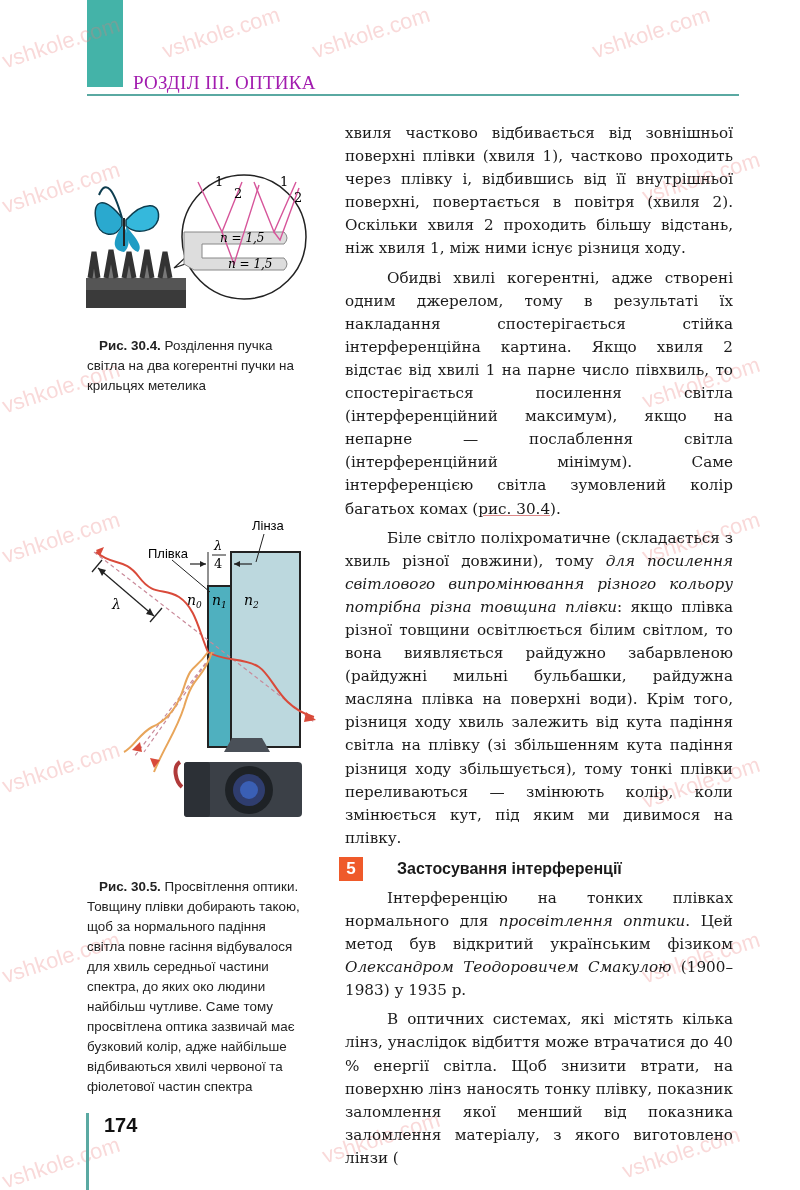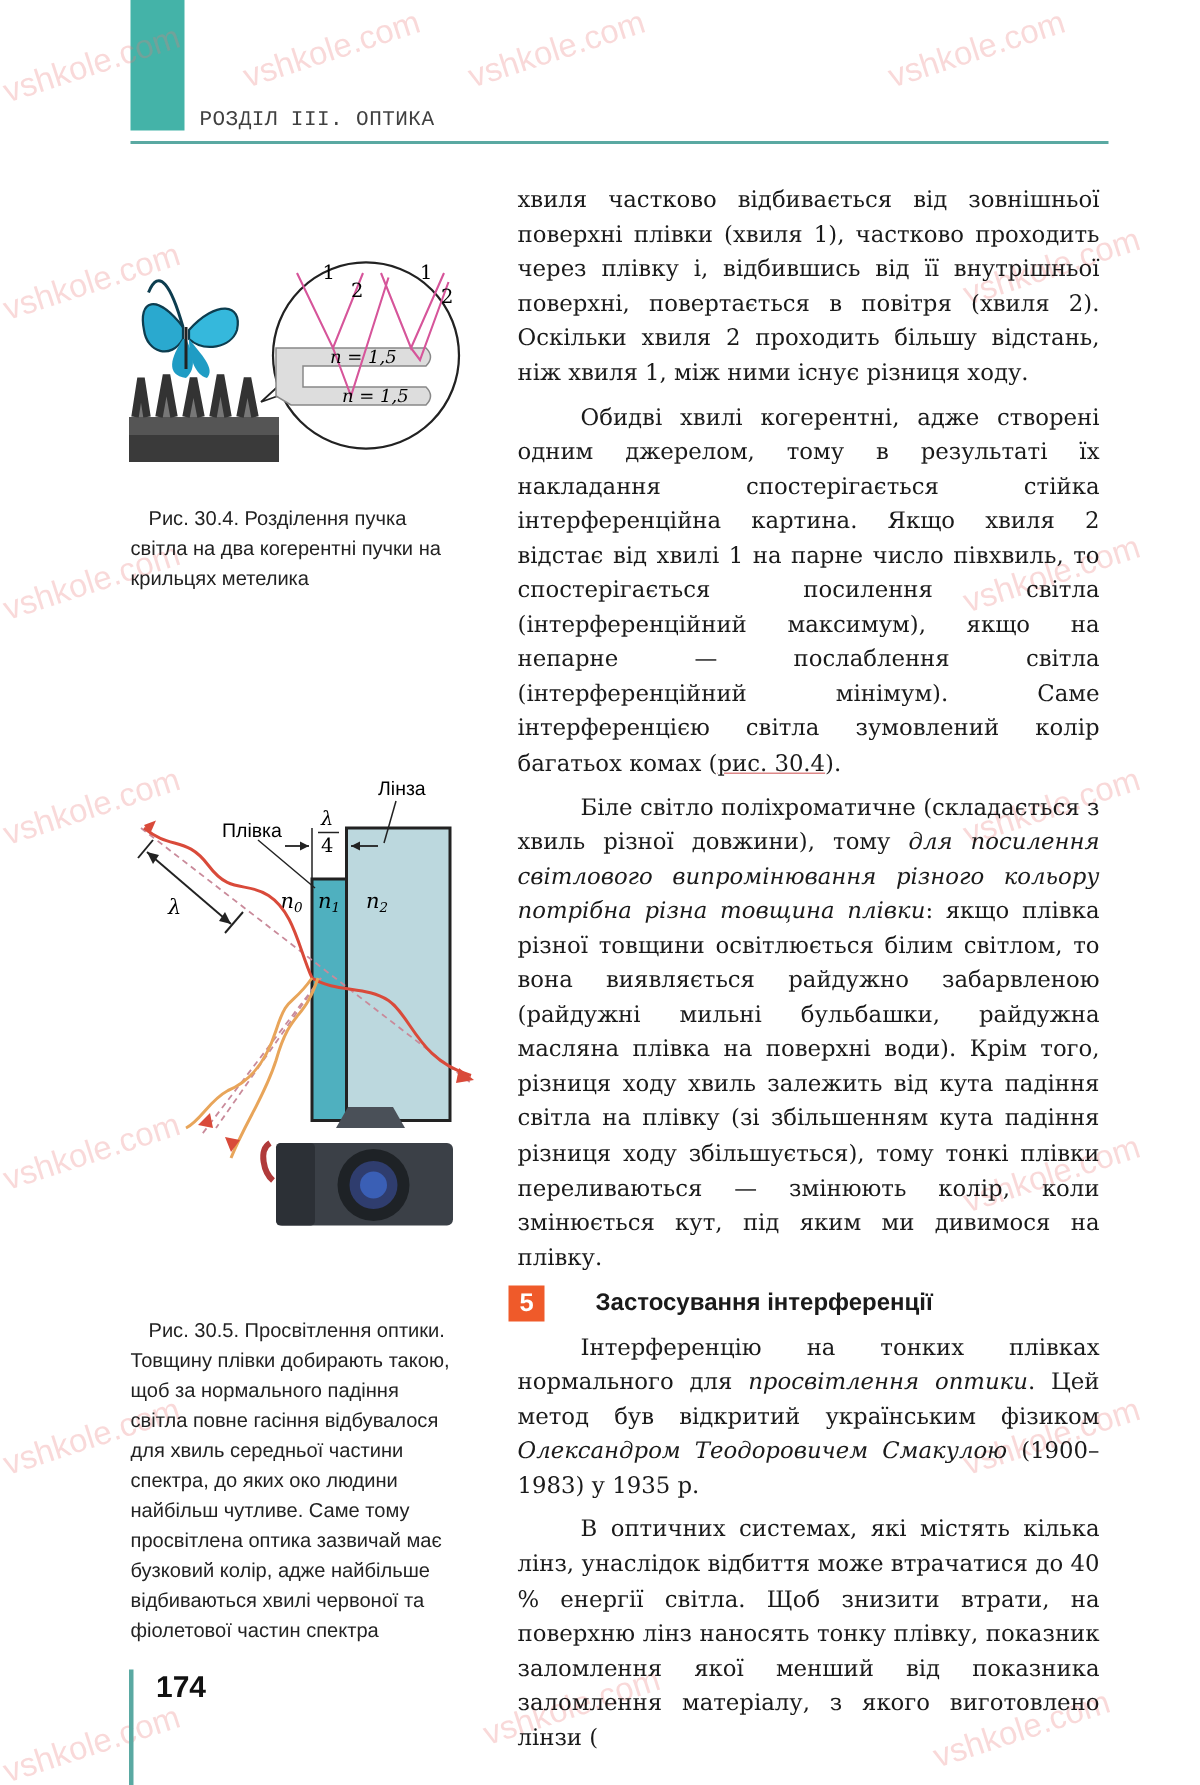--- a/index.html
+++ b/index.html
@@ -1,26 +1,26 @@
 <!DOCTYPE html>
 <html><head>
 <meta charset="utf-8">
 <style>
   html,body{margin:0;padding:0;background:#fff;}
   body{width:800px;height:1190px;position:relative;overflow:hidden;font-family:"DejaVu Serif",serif;color:#1a1a1a;}
   .teal-block{position:absolute;left:87px;top:0;width:36px;height:87px;background:#44b3a8;}
-  .header-title{position:absolute;left:133px;top:72px;font-family:Liberation Mono, monospace;font-size:14px;letter-spacing:0.3px;color:#404040;}
+  .header-title{position:absolute;left:133px;top:72px;font-family:Liberation Serif, serif;font-size:19px;letter-spacing:0.3px;color:#a21caf;}
   .header-rule{position:absolute;left:87px;top:94px;width:652px;height:2px;background:#5aa9a2;}
   .page-bar{position:absolute;left:86px;top:1113px;width:3px;height:77px;background:#5aa9a2;}
   .page-num{position:absolute;left:104px;top:1114px;font-family:"Liberation Sans",sans-serif;font-weight:bold;font-size:20px;color:#111;}
 
   .watermark{position:absolute;font-family:"Liberation Sans",sans-serif;font-size:22px;color:rgba(232,120,120,0.28);transform:rotate(-18deg);pointer-events:none;white-space:nowrap;}
 
   .caption{position:absolute;left:87px;width:215px;font-family:"Liberation Sans",sans-serif;font-size:13.4px;line-height:20px;color:#222;}
-  .caption b{font-weight:normal;padding-left:12px;}
+  .caption b{font-weight:bold;padding-left:12px;}
 
   .main{position:absolute;left:339px;top:116px;width:400px;font-size:15.2px;line-height:23.1px;text-align:justify;}
   .main p{margin:6px;}
   .main p.ind{text-indent:42px;}
   .main i{font-style:italic;}
   .main .ref{text-decoration:underline;text-decoration-color:#d88;}
   .section-head{display:flex;align-items:center;margin:7px 0 2px 0;}
   .badge{width:24px;height:24px;background:#ef5a2a;color:#fff;font-family:"Liberation Sans",sans-serif;font-weight:bold;font-size:17px;display:flex;align-items:center;justify-content:center;margin-right:14px;}
   .section-title{font-family:"Liberation Sans",sans-serif;font-weight:bold;font-size:16px;margin-left:20px;}
   .fig{position:absolute;}

